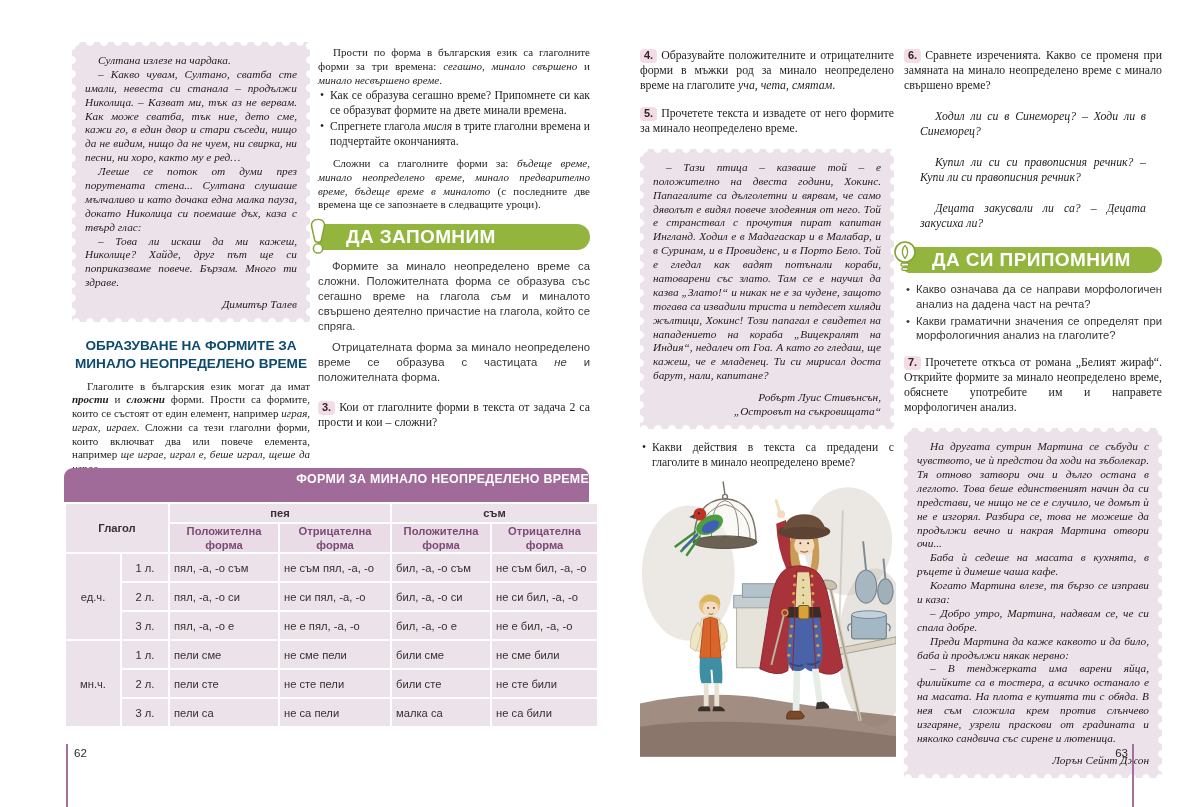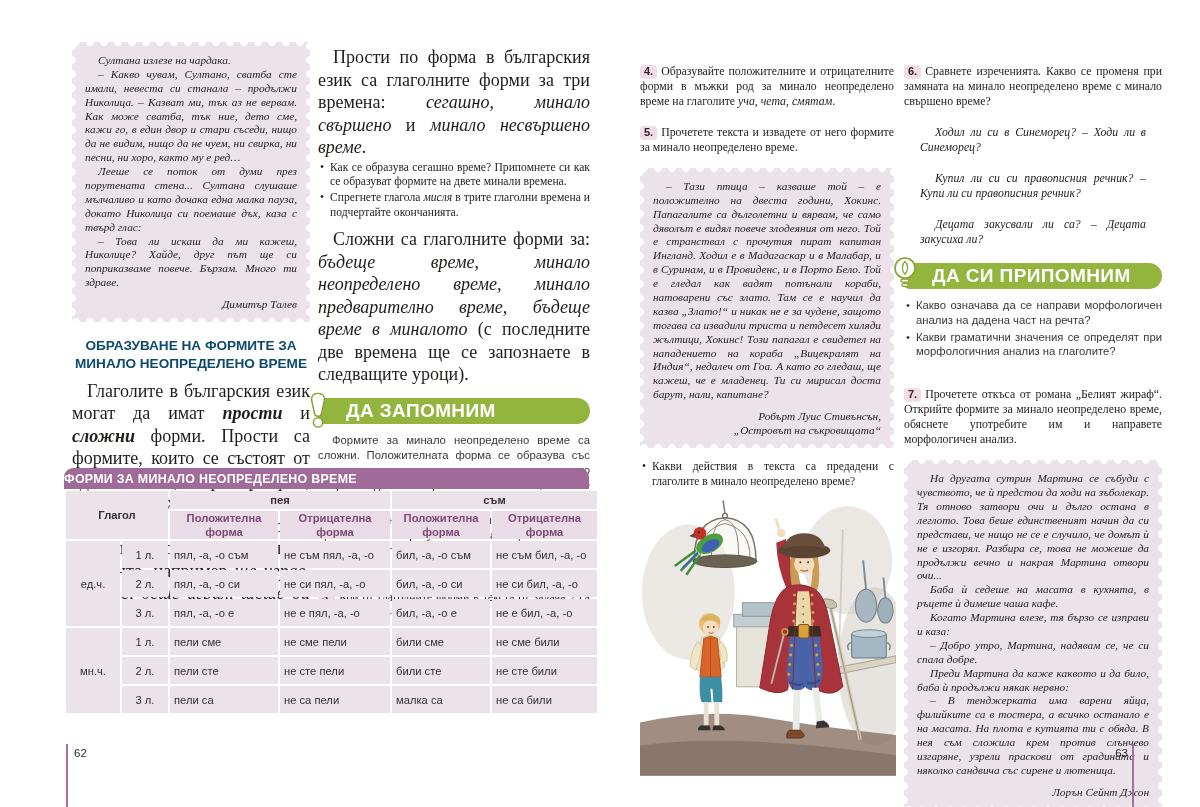--- a/index.html
+++ b/index.html
@@ -21,42 +21,42 @@
   .edge.top{top:-5px}.edge.bot{bottom:-5px}
   .edge.v{top:-3px;bottom:-3px;width:10px;background-image:radial-gradient(circle 4px at 5px 7px,#fff 3.4px,rgba(255,255,255,0) 4.4px);background-size:10px 14px;background-repeat:repeat-y}
   .edge.lft{left:-5px}.edge.rgt{right:-5px}
 
   .excerpt{font-style:italic;font-size:11.3px;line-height:1.23;text-align:justify}
   .excerpt p{margin:0;text-indent:13px}
   .author{font-style:italic;text-align:right;text-indent:0!important;margin:7px 0 0!important;font-size:11.3px;line-height:1.25}
   .author2{font-style:italic;text-align:right;text-indent:0!important;margin:0!important;font-size:11.3px;line-height:1.25}
 
   .h2{font-family:"Liberation Sans",sans-serif;font-weight:bold;font-size:13.6px;line-height:1.3;text-align:center;margin:15px 2px 7px;color:#0c4a6e}
-  .body-p{font-size:18px;line-height:1.25;text-align:justify;margin:0;text-indent:15px}
+  .body-p{font-size:11px;line-height:1.25;text-align:justify;margin:0;text-indent:15px}
 
   .bul{font-size:11.6px;line-height:1.25;text-align:justify;margin:2px 0 0;padding-left:12px;position:relative}
   .bul::before{content:"\2022";position:absolute;left:2px;top:0}
 
   .gap8{height:8px}.gap10{height:10px}
 
   
   .banner{position:relative;background:#93b53d;border-radius:5px 13px 13px 5px;height:26px;display:flex;align-items:center;padding-left:28px;margin:12px 0 9px}
   .banner .bt{font-family:"Liberation Sans",sans-serif;font-weight:bold;color:#fff;font-size:19px;letter-spacing:.4px}
   .banner .bicon{position:absolute;left:-12px;top:-8px}
 
   .sans-p{font-family:"Liberation Sans",sans-serif;font-size:11.3px;line-height:1.32;text-align:justify;margin:0 0 6px;text-indent:14px;color:#3b3735}
   .sans-bul{font-family:"Liberation Sans",sans-serif;font-size:11.3px;line-height:1.32;text-align:justify;margin:0 0 2px;padding-left:12px;position:relative;color:#3b3735}
   .sans-bul::before{content:"\2022";position:absolute;left:2px;top:0}
 
-  .task{font-size:11.8px;line-height:1.27;text-align:justify;margin:16px 0 13px}
+  .task{font-size:11.8px;line-height:1.27;text-align:justify;margin:0 0 13px}
   .chip{display:inline-block;background:#f3dce6;border-radius:4px;padding:0 4px;font-weight:bold;font-family:"Liberation Sans",sans-serif;font-size:11px;margin-right:4px;color:#2c2426}
   .ex-line{font-size:11.8px;line-height:1.27;font-style:italic;margin:16px;text-indent:15px;text-align:justify}
 
   
-  .tbl-title{background:#a06b99;color:#fff;font-family:"Liberation Sans",sans-serif;font-weight:bold;font-size:12.4px;text-align:left;padding:4px 0 3px;border-radius:9px 9px 0 0;letter-spacing:.3px}
+  .tbl-title{background:#a06b99;color:#fff;font-family:"Liberation Sans",sans-serif;font-weight:bold;font-size:12.4px;text-align:right;padding:4px 0 16px;border-radius:9px 9px 0 0;letter-spacing:.3px}
   #forms-table{border-collapse:separate;border-spacing:2px;width:100%;table-layout:fixed;font-family:"Liberation Sans",sans-serif;font-size:11.2px;color:#35302f;margin-top:0}
   #forms-table th,#forms-table td{background:#ece2ea;vertical-align:middle;padding:0 4px}
   th.top{font-weight:bold;text-align:center;color:#3a2f36;height:18px}
   th.sub{color:#7c4a74;font-weight:bold;text-align:center;line-height:1.25;padding:4px 2px;background:#e9dce7!important}
   td.grp,td.per{text-align:center}
   td.val{text-align:left;padding-left:9px;height:27px}
 
   
   .pline{position:absolute;width:2px;background:#a4719c}
   .pnum{position:absolute;top:747px;font-family:"Liberation Sans",sans-serif;font-size:11.5px;color:#2a2a2a}

